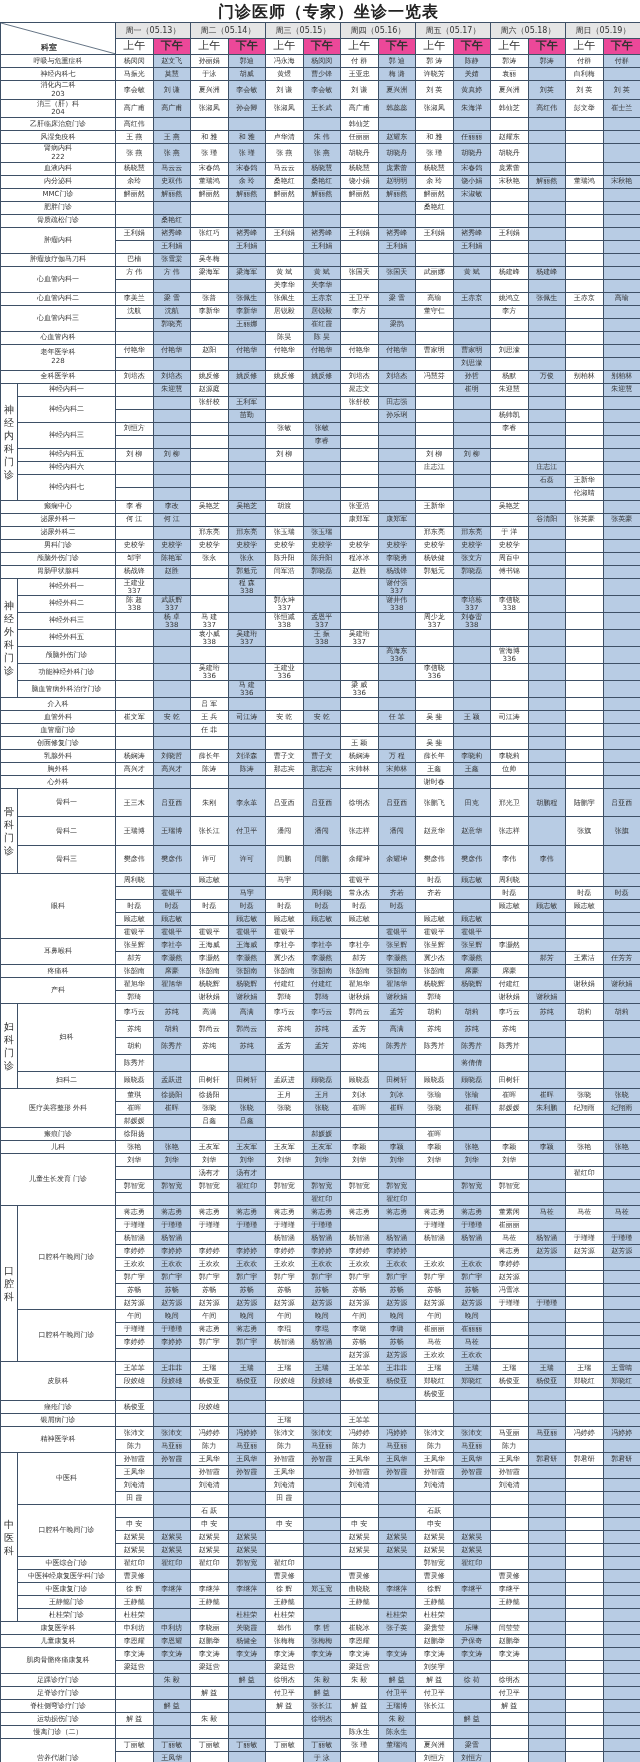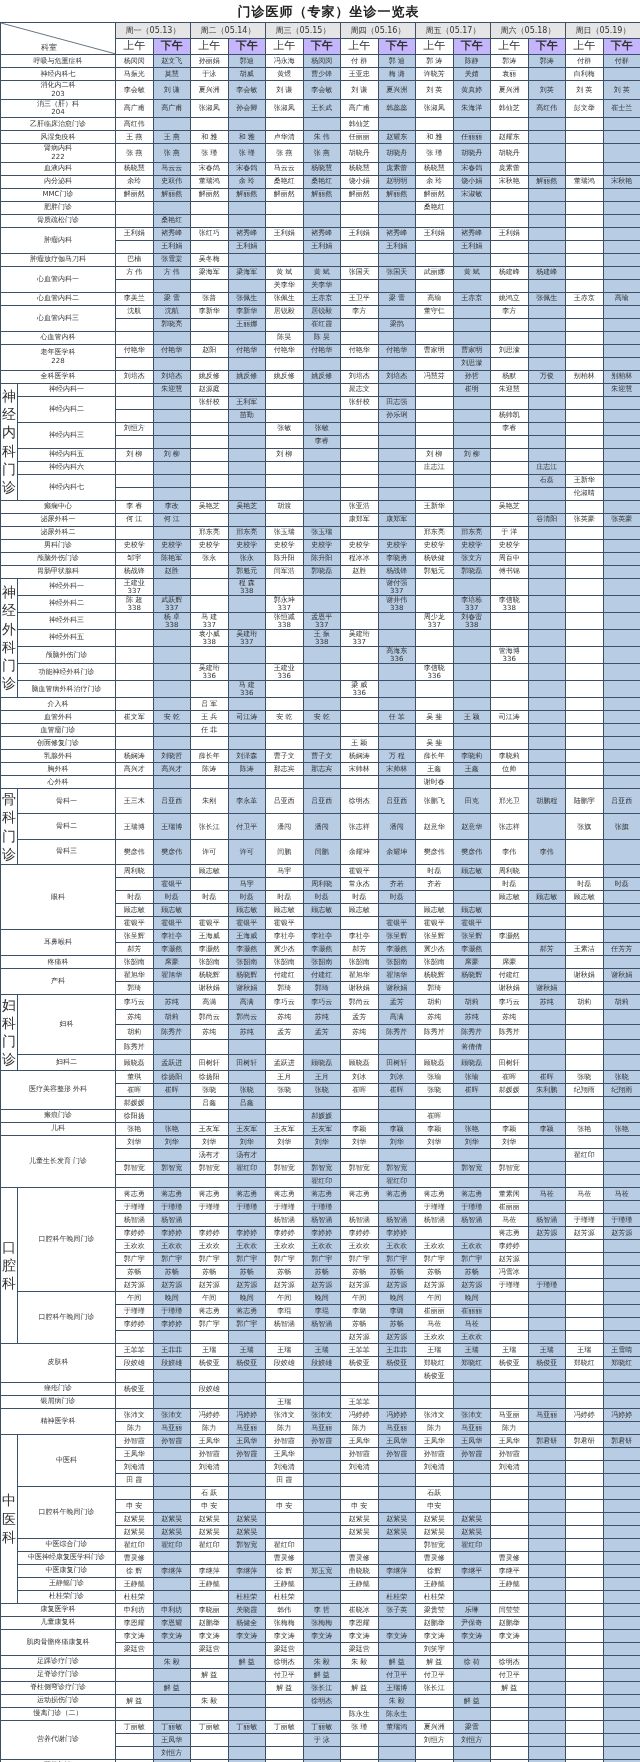--- a/index.html
+++ b/index.html
@@ -1,31 +1,31 @@
 <!DOCTYPE html>
 <html><head>
 <meta charset="utf-8">
 <style>
   html,body{margin:0;padding:0;background:#fff;}
   body{width:640px;font-family:"DejaVu Sans","Liberation Sans",sans-serif;color:#333;}
-  #title{height:22px;line-height:24px;text-align:center;font-size:13px;font-weight:bold;color:#222;letter-spacing:1px;margin-left:17px;}
+  #title{height:22px;line-height:24px;text-align:center;font-size:16px;font-weight:bold;color:#222;letter-spacing:1px;margin-left:17px;}
   table{border-collapse:collapse;table-layout:fixed;width:640px;}
   td,th{border:1px solid #3e5066;padding:0;text-align:center;vertical-align:middle;font-size:7px;line-height:1.15;overflow:hidden;white-space:nowrap;font-weight:normal;}
   col.grp{width:17px;}
   col.dept{width:98px;}
   col.day{width:37.5px;}
   .pm{background:#b8cce4;}
   th.day-head{font-size:8px;height:15px;background:#e5e5e5;}
   th.half{font-size:11px;height:15px;}
-  th.half.pm{background:#c4b5fd;font-weight:bold;text-align:center;}
+  th.half.pm{background:#ec4899;font-weight:bold;text-align:center;}
   th.corner{position:relative;height:31px;background:#fff;}
   th.corner .t1{position:absolute;right:22px;top:2px;font-size:8px;font-weight:bold;margin-top:43px;}
-  th.corner .t2{position:absolute;left:40px;bottom:2px;font-size:8px;font-weight:normal;}
+  th.corner .t2{position:absolute;left:40px;bottom:2px;font-size:8px;font-weight:bold;}
   th.corner svg{position:absolute;left:0;top:0;}
-  td.grp-cell{font-size:14px;white-space:normal;width:17px;line-height:1.3;padding:1px 1px;}
+  td.grp-cell{font-size:10px;white-space:normal;width:17px;line-height:1.3;padding:16px 1px;}
   td.dept-cell{white-space:normal;font-size:7px;line-height:1.25;}
   td.cell{height:12px;}
   td.bold{font-weight:normal;}
   #footer{height:16px;line-height:16px;font-size:8px;text-align:right;font-weight:bold;color:#222;border-bottom:1px solid #3e5066;font-style:italic;}
 </style>
 </head>
 <body>
 
 <div id="title">门诊医师（专家）坐诊一览表</div>
 

